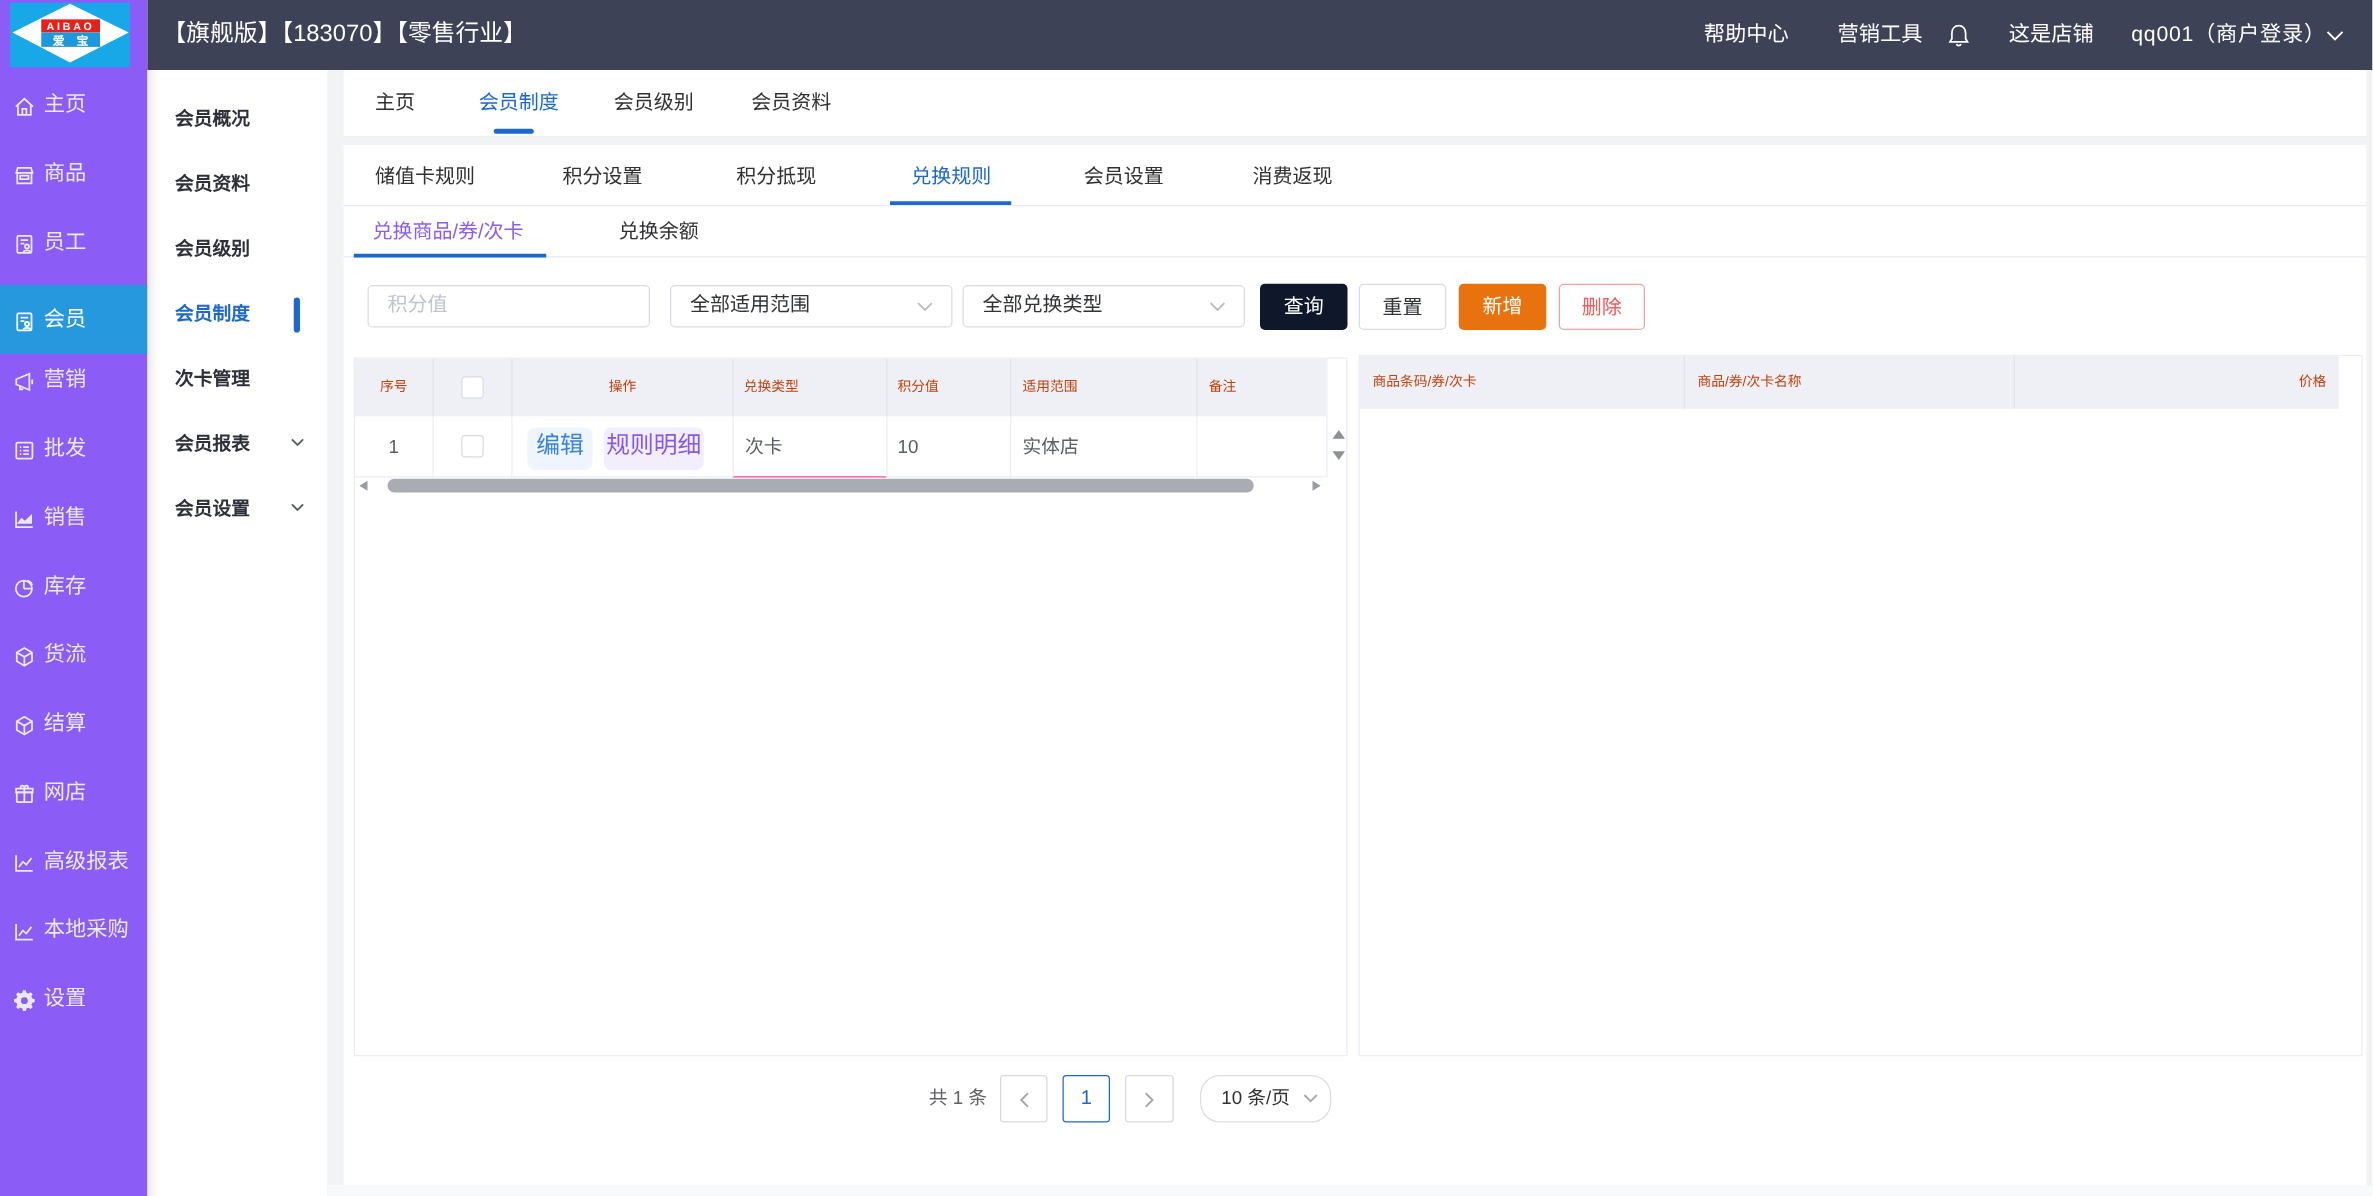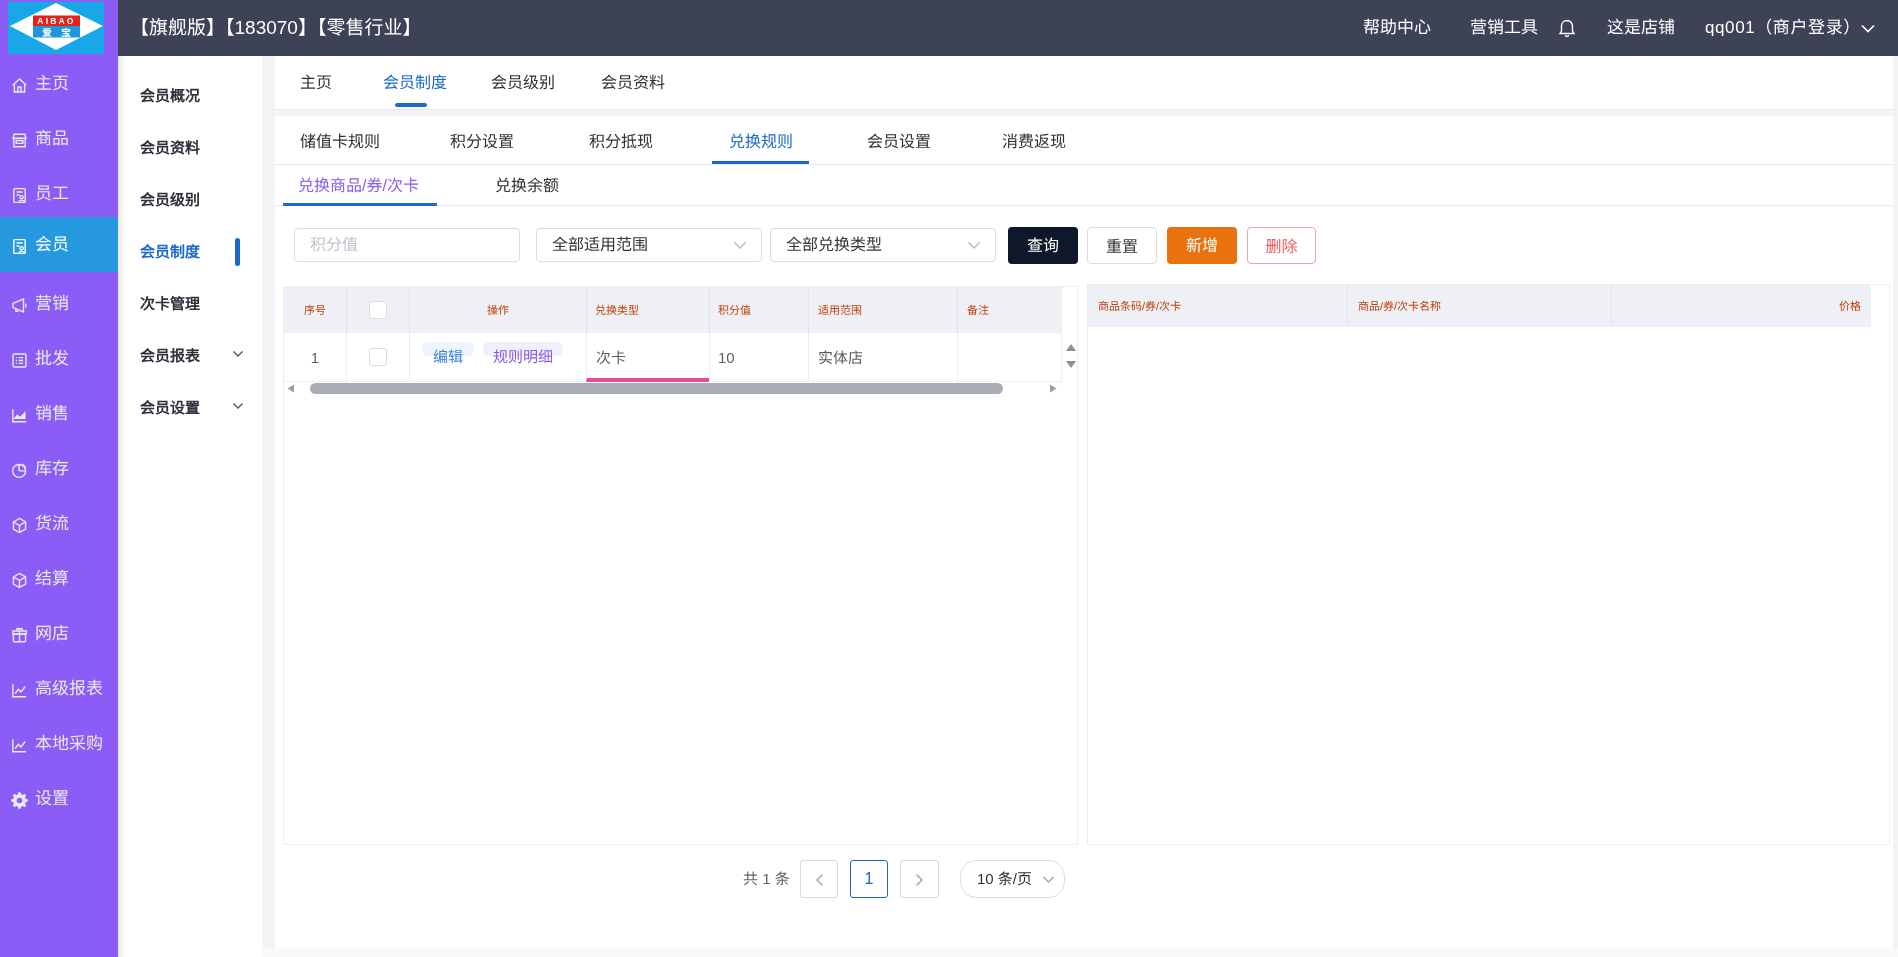--- a/index.html
+++ b/index.html
@@ -41,21 +41,21 @@
 .inp{position:absolute;top:112px;height:34px;border:1px solid #d9dce3;border-radius:4px;background:#fff;font-size:16px;line-height:32px;}
 .ph{color:#bfc4cd;padding-left:15px;}
 .sel{padding-left:15px;color:#32343a;}
 .sel .cv2{position:absolute;right:14px;top:12px;}
 .btn{position:absolute;top:111px;height:37px;border-radius:4px;font-size:16px;text-align:center;line-height:37px;}
 
 .thdr{position:absolute;background:#eef0f6;font-size:11px;color:#c2410c;}
 .cell{position:absolute;top:0;height:100%;line-height:46px;white-space:nowrap;overflow:hidden;}
 .bl{border-left:1px solid #dfe3ea;}
 .ckb{position:absolute;width:18px;height:18px;background:#fff;border:1px solid #d9dce3;border-radius:3px;}
-.pill{position:absolute;height:14px;line-height:30px;border-radius:6px;font-size:15px;text-align:center;}
+.pill{position:absolute;height:34px;line-height:30px;border-radius:6px;font-size:19px;text-align:center;}
 
 .pgbox{position:absolute;top:744px;width:38px;height:38px;border:1px solid #d9d9d9;border-radius:3px;background:#fff;text-align:center;line-height:36px;font-size:15px;color:#999;}
 </style>
 </head>
 <body>
 <div class="abs" id="sidebar">
   <svg class="abs" style="left:8px;top:2px;" width="96" height="52" viewBox="0 0 96 52">
     <rect width="96" height="52" fill="#18a8e8"></rect>
     <polygon points="48,1 95,24 48,48 2,24" fill="#fff"></polygon>
     <rect x="25" y="13.5" width="47" height="10.5" fill="#e32219"></rect>
@@ -87,21 +87,21 @@
       <svg class="ic" viewBox="0 0 20 20">
         <g fill="none" stroke="#e9eaee" stroke-width="1.5">
           <rect x="4" y="2.8" width="12" height="14.4" rx="1"></rect>
           <path d="M6.8 6.4 H13.2 M6.8 9.4 H10"></path>
           <circle cx="12.2" cy="11.8" r="1.7"></circle>
           <path d="M9.3 16.6 C9.5 14.6 14.9 14.6 15.1 16.6"></path>
         </g>
       </svg>
       <span class="tx">员工</span>
     </div>
-  <div class="mitem on" style="top:217px;padding-left:12px;">
+  <div class="mitem on" style="top:228px;padding-left:12px;">
       <svg class="ic" viewBox="0 0 20 20">
         <g fill="none" stroke="#fff" stroke-width="1.5">
           <rect x="4" y="2.8" width="12" height="14.4" rx="1"></rect>
           <path d="M6.8 6.4 H13.2 M6.8 9.4 H10"></path>
           <circle cx="12.2" cy="11.8" r="1.7"></circle>
           <path d="M9.3 16.6 C9.5 14.6 14.9 14.6 15.1 16.6"></path>
         </g>
       </svg>
       <span class="tx">会员</span>
     </div>
@@ -272,21 +272,21 @@
     </div>
     <div class="abs" style="left:0;top:46px;width:777px;height:49px;font-size:15px;color:#5a5e66;">
       <div class="cell" style="left:0;width:62px;text-align:center;line-height:49px;border-bottom:1px solid #ebeef5;">1</div>
       <div class="cell" style="left:62px;width:63px;border-bottom:1px solid #ebeef5;border-left:1px solid #ebeef5;">
           <span class="ckb" style="left:22px;top:15px;"></span>
         </div>
       <div class="cell" style="left:125px;width:177px;border-bottom:1px solid #ebeef5;border-left:1px solid #ebeef5;">
         <span class="pill" style="left:12px;top:9px;width:52px;background:#eef5fe;color:#3b82e0;">编辑</span>
         <span class="pill" style="left:73px;top:9px;width:80px;background:#f3eefe;color:#8759e8;">规则明细</span>
       </div>
-      <div class="cell" style="left:302px;width:123px;padding-left:9px;line-height:49px;border-bottom:4px solid #ec4899;border-left:1px solid #ebeef5;">次卡</div>
+      <div class="cell" style="left:302px;width:123px;padding-left:9px;line-height:49px;border-bottom:1px solid #ec4899;border-left:1px solid #ebeef5;">次卡</div>
       <div class="cell" style="left:425px;width:99px;padding-left:8px;line-height:49px;border-bottom:1px solid #ebeef5;border-left:1px solid #ebeef5;">10</div>
       <div class="cell" style="left:524px;width:149px;padding-left:9px;line-height:49px;border-bottom:1px solid #ebeef5;border-left:1px solid #ebeef5;">实体店</div>
       <div class="cell" style="left:673px;width:104px;border-bottom:1px solid #ebeef5;border-left:1px solid #ebeef5;"></div>
     </div>
     <div class="abs" style="left:777px;top:0;width:1px;height:95px;background:#ebeef5;"></div>
     <svg class="abs" style="left:779px;top:55px;" width="16" height="28" viewBox="0 0 16 28">
         <polygon points="8,2 13,9 3,9" fill="#8d9095"></polygon>
         <polygon points="8,26 13,19 3,19" fill="#8d9095"></polygon>
       </svg>
     <div class="abs" style="left:26px;top:96px;width:693px;height:11px;background:#a9acb2;border-radius:6px;"></div>

